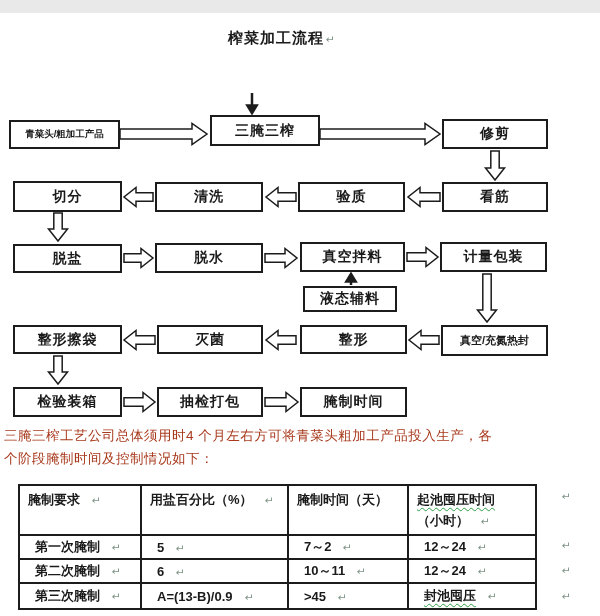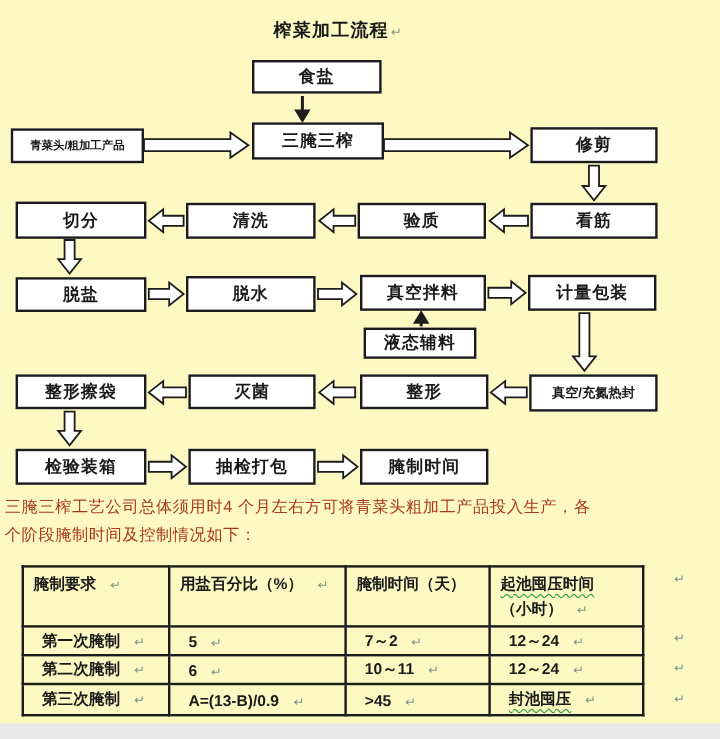--- a/index.html
+++ b/index.html
@@ -1,19 +1,19 @@
 <!DOCTYPE html>
 <html><head>
 <meta charset="utf-8">
 <style>
   html,body{margin:0;padding:0;background:#e9e9e9;}
   #app{
-    position:relative;width:600px;height:603px;background:#fef9c3;
+    position:relative;width:600px;height:603px;background:#ffffff;
     font-family:"Liberation Sans","DejaVu Sans",sans-serif;
-    color:#1a1a1a;overflow:hidden;margin:0 auto;
+    color:#1a1a1a;overflow:hidden;margin:13px auto;
   }
   #arrow-layer{position:absolute;left:0;top:0;width:600px;height:616px;}
   .node{
     position:absolute;box-sizing:border-box;border:2px solid #1c1c1c;background:#fff;
     display:flex;align-items:center;justify-content:center;
     font-weight:700;font-size:14px;letter-spacing:1px;white-space:nowrap;
   }
   .node.small{font-size:9.5px;letter-spacing:0;}
   .node.mid{font-size:11px;letter-spacing:0;}
   #doc-title{
@@ -74,21 +74,20 @@
       <polygon points="265,384.8 286,384.8 286,379.5 298,389 286,398.5 286,393.2 265,393.2" fill="#ffffff" stroke="#1c1c1c" stroke-width="1.5" stroke-linejoin="miter"></polygon>
       <line x1="252" y1="80" x2="252" y2="92" stroke="#1c1c1c" stroke-width="2.5"></line>
       <polygon points="246.5,92 257.5,92 252,101" fill="#1c1c1c" stroke="#1c1c1c" stroke-width="1.5" stroke-linejoin="miter"></polygon>
       <line x1="351" y1="272" x2="351" y2="269" stroke="#1c1c1c" stroke-width="2.5"></line>
       <polygon points="345.5,269 356.5,269 351,260" fill="#1c1c1c" stroke="#1c1c1c" stroke-width="1.5" stroke-linejoin="miter"></polygon>
     </svg>
 
   <div id="doc-title"><span>榨菜加工流程</span><span class="mark">↵</span></div>
 
   <div class="node small" style="left:9px;top:107px;width:111px;height:29px">青菜头/粗加工产品</div>
-  <div class="node" style="left:210px;top:50px;width:108px;height:28px">食盐</div>
   <div class="node" style="left:210px;top:102px;width:110px;height:31px">三腌三榨</div>
   <div class="node" style="left:442px;top:106px;width:106px;height:30px">修剪</div>
 
   <div class="node" style="left:13px;top:168px;width:109px;height:31px">切分</div>
   <div class="node" style="left:155px;top:169px;width:108px;height:30px">清洗</div>
   <div class="node" style="left:298px;top:169px;width:107px;height:30px">验质</div>
   <div class="node" style="left:442px;top:169px;width:106px;height:30px">看筋</div>
 
   <div class="node" style="left:13px;top:231px;width:109px;height:29px">脱盐</div>
   <div class="node" style="left:155px;top:230px;width:108px;height:30px">脱水</div>

